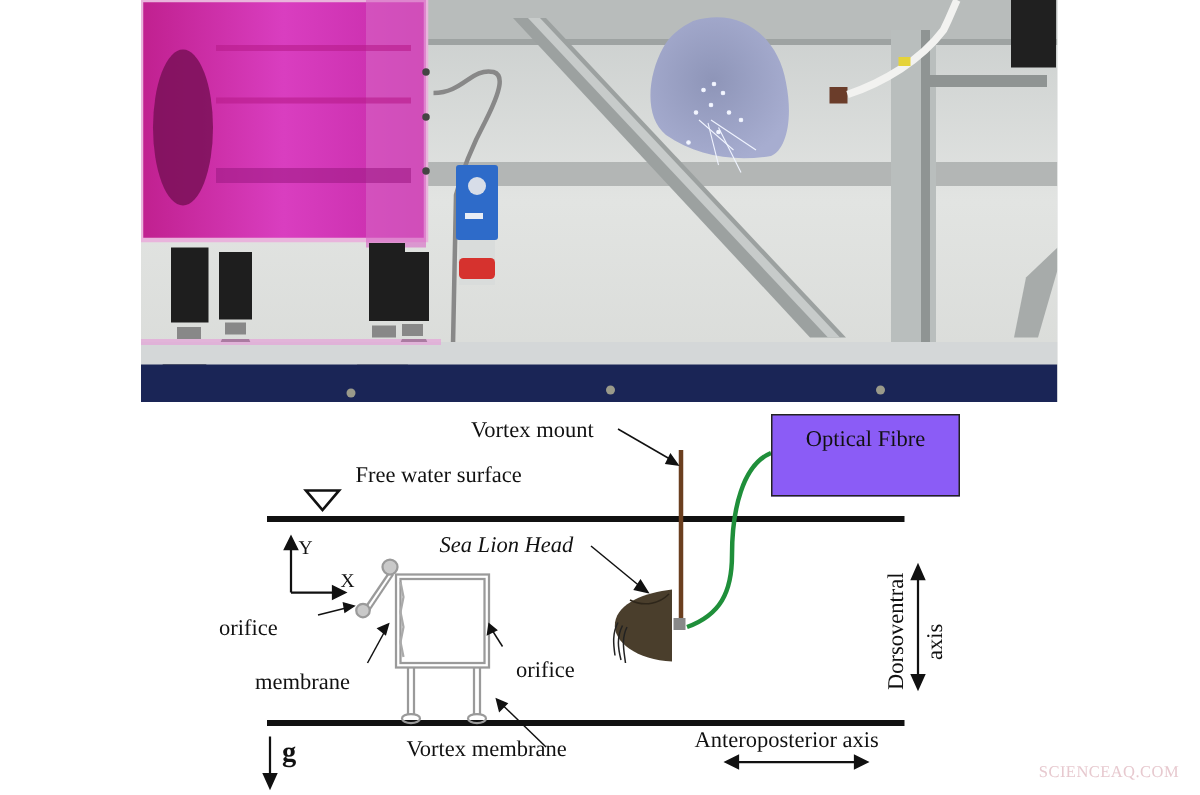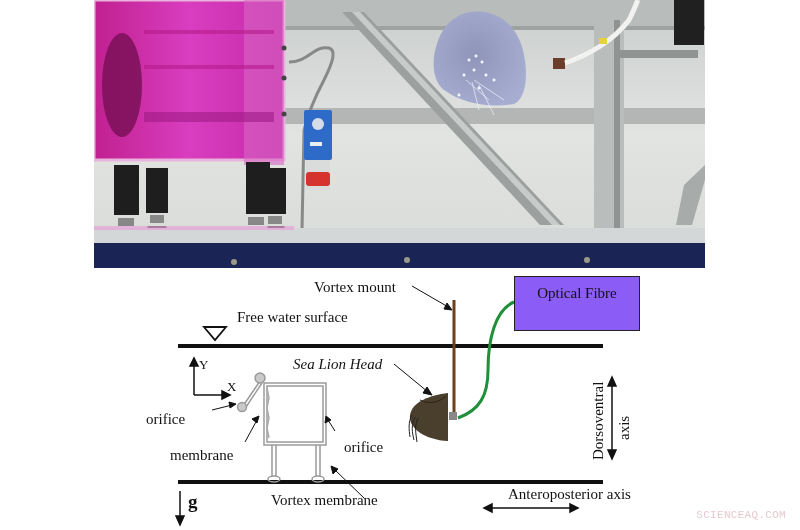--- a/index.html
+++ b/index.html
@@ -1,20 +1,20 @@
 <!DOCTYPE html>
 <html><head>
 <meta charset="utf-8">
 <style>
   html,body{margin:0;padding:0;background:#ffffff;}
   body{width:800px;height:530px;position:relative;overflow:hidden;font-family:"Liberation Serif","DejaVu Serif",serif;}
   .photo{position:absolute;left:94px;top:0;width:611px;height:268px;overflow:hidden;background:#d9dcdb;}
   .diagram{position:absolute;left:0;top:268px;width:800px;height:262px;}
   .lbl{position:absolute;font-size:15px;color:#111;white-space:nowrap;line-height:1;}
-  .watermark{position:absolute;right:14px;bottom:9px;font-family:Liberation Mono, monospace;font-size:11px;color:#e7c9cf;letter-spacing:0.3px;}
+  .watermark{position:absolute;right:14px;bottom:9px;font-family:Liberation Serif, serif;font-size:11px;color:#e7c9cf;letter-spacing:0.3px;}
   .box{position:absolute;left:514px;top:276px;width:126px;height:55px;border:1.5px solid #222;box-sizing:border-box;background:#8b5cf6;}
   .box span{position:absolute;left:0;width:100%;text-align:center;font-size:15px;line-height:1;color:#111;}
 </style>
 </head>
 <body>
 
 <div class="photo">
   <svg width="611" height="268" viewBox="0 0 611 268" xmlns="http://www.w3.org/2000/svg">
     <defs>
       <linearGradient id="bg" x1="0" y1="0" x2="0" y2="1">
@@ -205,15 +205,15 @@
 <span class="lbl" style="left:293px;top:357px;font-style:italic;">Sea Lion Head</span>
 <span class="lbl" style="left:199px;top:358px;font-size:13px;">Y</span>
 <span class="lbl" style="left:227px;top:380px;font-size:13px;">X</span>
 <span class="lbl" style="left:146px;top:412px;">orifice</span>
 <span class="lbl" style="left:170px;top:448px;">membrane</span>
 <span class="lbl" style="left:344px;top:420px;margin-top:20px;">orifice</span>
 <span class="lbl" style="left:589px;top:418px;transform:rotate(-90deg);transform-origin:0 0;left:591px;top:460px;">Dorsoventral</span>
 <span class="lbl" style="transform:rotate(-90deg);transform-origin:0 0;left:617px;top:440px;">axis</span>
 <span class="lbl" style="left:188px;top:492px;font-size:19px;font-weight:bold;">g</span>
 <span class="lbl" style="left:271px;top:493px;">Vortex membrane</span>
-<span class="lbl" style="left:463px;top:487px;margin-left:45px;">Anteroposterior axis</span>
+<span class="lbl" style="left:463px;top:487px;">Anteroposterior axis</span>
 
 <span class="watermark">SCIENCEAQ.COM</span>
 
 </body></html>

